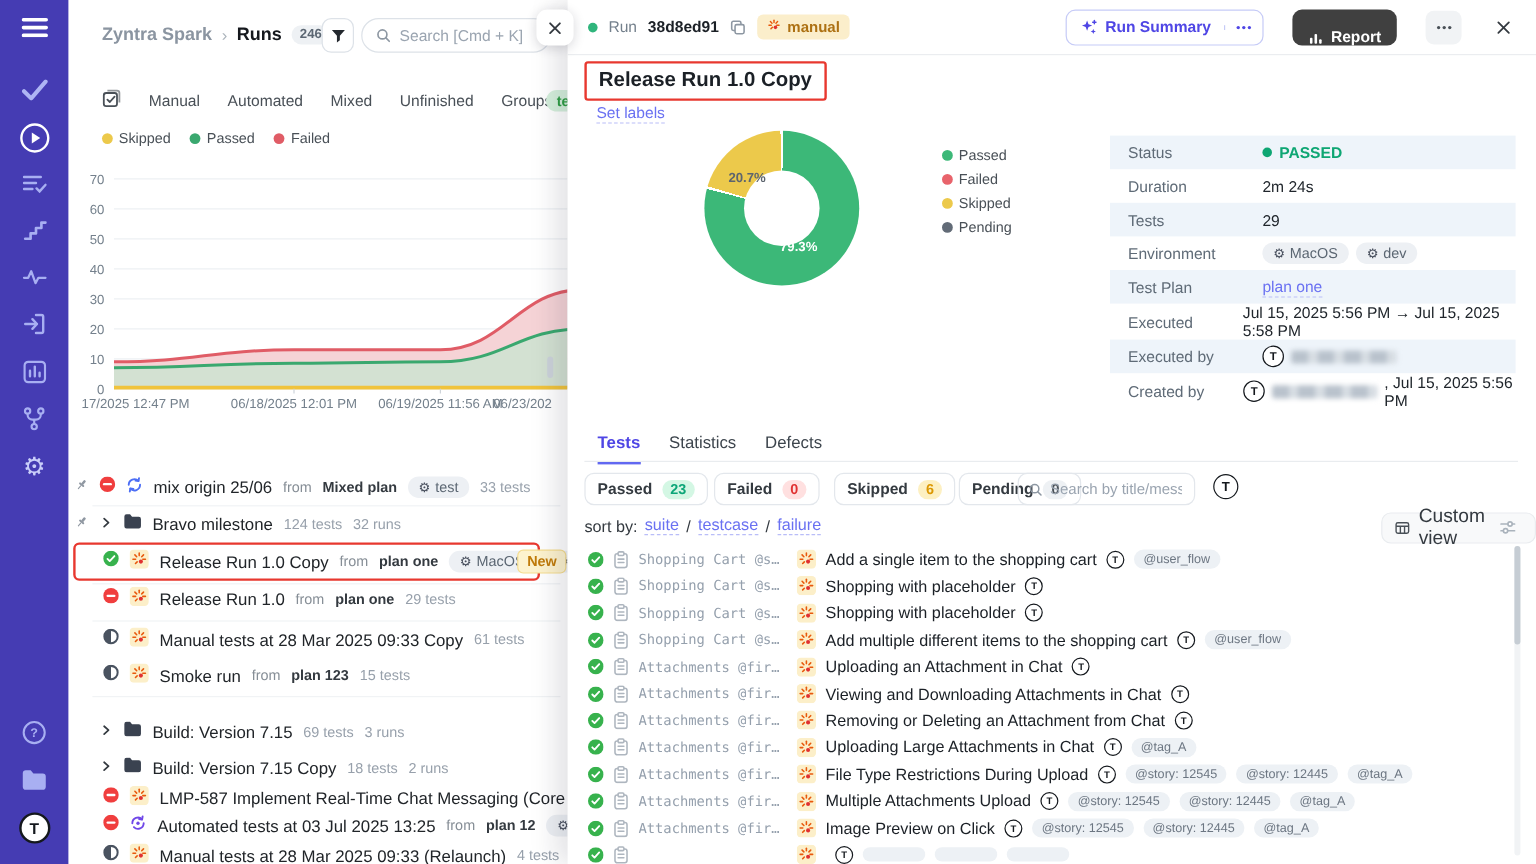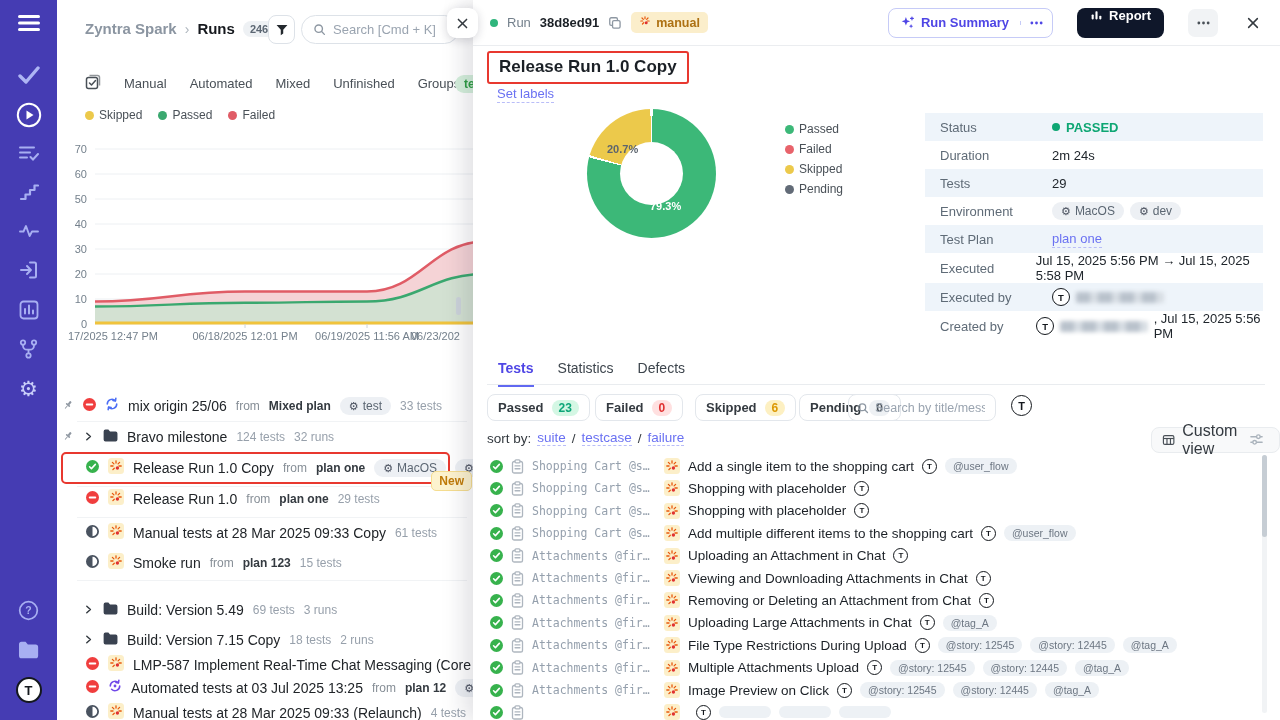--- a/index.html
+++ b/index.html
@@ -36,21 +36,21 @@
 
   .run-row { position:absolute; left:0; width:416px; height:30px; display:flex; align-items:center; gap:9px;
     white-space:nowrap; cursor:pointer; }
   .rr-title { font-size:14px; color:#212529; font-weight:500; }
   .rr-from { font-size:12px; color:#868e96; }
   .rr-plan { font-size:12px; color:#343a40; font-weight:700; }
   .rr-meta { font-size:12px; color:#97a0ab; }
   .env-pill { background:#edf0f4; color:#5b6672; font-size:12px; border-radius:11px; padding:2px 9px;
     display:inline-flex; align-items:center; gap:4px; }
   .env-pill .gear { font-size:11px; color:#49505e; }
-  .new-badge { position:absolute; right:1px; top:471px; background:#fdf3ce; border:1px solid #f5dd90; color:#c07b0a;
+  .new-badge { position:absolute; right:1px; top:458px; background:#fdf3ce; border:1px solid #f5dd90; color:#c07b0a;
     font-size:12px; font-weight:700; border-radius:5px; padding:2px 7px; z-index:6; }
   .sep { position:absolute; left:20px; width:390px; height:1px; background:#f1f3f5; }
   .annot { position:absolute; border:2.5px solid #e8382f; border-radius:5px; z-index:5; pointer-events:none; }
   .lp-scroll { position:absolute; left:399px; top:297px; width:5px; height:18px; background:#ccd3da; border-radius:3px; }
 
   
   .float-x { position:absolute; left:447px; top:8px; width:31px; height:30px; background:#fff; border-radius:9px;
     box-shadow:0 2px 10px rgba(25,30,50,.18); display:flex; align-items:center; justify-content:center; z-index:40; cursor:pointer; }
 
   
@@ -61,21 +61,21 @@
   .dot-green { width:8px; height:8px; border-radius:50%; background:#2fb57c; }
   .d-runlbl { font-size:13px; color:#74808c; }
   .d-runid { font-size:13px; font-weight:700; color:#1b2026; }
   .badge-manual { background:#fbeecb; border-radius:5px; padding:3px 8px; display:inline-flex; align-items:center; gap:5px;
     color:#ad7113; font-size:12.5px; font-weight:700; }
   .d-head-right { margin-left:auto; display:flex; align-items:center; gap:24px; }
   .btn-summary { display:flex; align-items:center; border:1px solid #c6cbf7; border-radius:8px; height:30px; overflow:hidden;
     color:#4f46e5; font-size:13px; font-weight:600; cursor:pointer; background:#fff; }
   .btn-summary .seg1 { display:flex; align-items:center; gap:6px; padding:0 11px; }
   .btn-summary .seg2 { border-left:1px solid #c6cbf7; padding:0 9px; display:flex; align-items:center; color:#4f46e5; }
-  .btn-report { display:flex; align-items:flex-start; gap:6px; background:#0f172a; color:#fff; border-radius:8px; height:30px;
+  .btn-report { display:flex; align-items:flex-end; gap:6px; background:#404040; color:#fff; border-radius:8px; height:30px;
     padding:0 13px; font-size:13px; font-weight:600; cursor:pointer; }
   .btn-dots { width:30px; height:28px; background:#f1f3f5; border-radius:7px; display:flex; align-items:center;
     justify-content:center; color:#495057; cursor:pointer; }
   .d-close { display:flex; align-items:center; justify-content:center; width:22px; height:22px; cursor:pointer; }
   .d-title { position:absolute; left:14px; top:51px; border:2.5px solid #e8382f; border-radius:3px; padding:4px 10px 5px;
     font-size:17px; font-weight:700; color:#1b2026; }
   .set-labels { position:absolute; left:24px; top:86px; font-size:13px; color:#6a71f2;
     border-bottom:1px dashed #b9bdf8; padding-bottom:1px; cursor:pointer; }
 
   .donut { position:absolute; left:114px; top:109px; width:129px; height:129px; border-radius:50%; }
@@ -412,21 +412,21 @@
           <span class="rr-plan">plan 123</span>
           <span class="rr-meta">15 tests</span>
         </div>
         <div class="run-row" style="top: 595px; padding-left: 26px;">
           <span><svg width="11" height="11" viewBox="0 0 16 16" fill="none">
               <path d="M5.5 3.2 L10.8 8 L5.5 12.8" stroke="#343a40" stroke-width="2.1" stroke-linecap="round" stroke-linejoin="round"></path>
             </svg></span>
           <span><svg width="15" height="13" viewBox="0 0 16 14">
               <path d="M0.6 2.6a2 2 0 0 1 2-2h3.1l1.8 2.2h6a2 2 0 0 1 2 2v6.6a2 2 0 0 1-2 2h-10.9a2 2 0 0 1-2-2z" fill="#3a4250"></path>
             </svg></span>
-          <span class="rr-title">Build: Version 5.49</span>
+          <span class="rr-title">Build: Version 7.15</span>
           <span class="rr-meta">69 tests</span>
           <span class="rr-meta">3 runs</span>
         </div>
         <div class="run-row" style="top: 625px; padding-left: 26px;">
           <span><svg width="11" height="11" viewBox="0 0 16 16" fill="none">
               <path d="M5.5 3.2 L10.8 8 L5.5 12.8" stroke="#343a40" stroke-width="2.1" stroke-linecap="round" stroke-linejoin="round"></path>
             </svg></span>
           <span><svg width="15" height="13" viewBox="0 0 16 14">
               <path d="M0.6 2.6a2 2 0 0 1 2-2h3.1l1.8 2.2h6a2 2 0 0 1 2 2v6.6a2 2 0 0 1-2 2h-10.9a2 2 0 0 1-2-2z" fill="#3a4250"></path>
             </svg></span>

